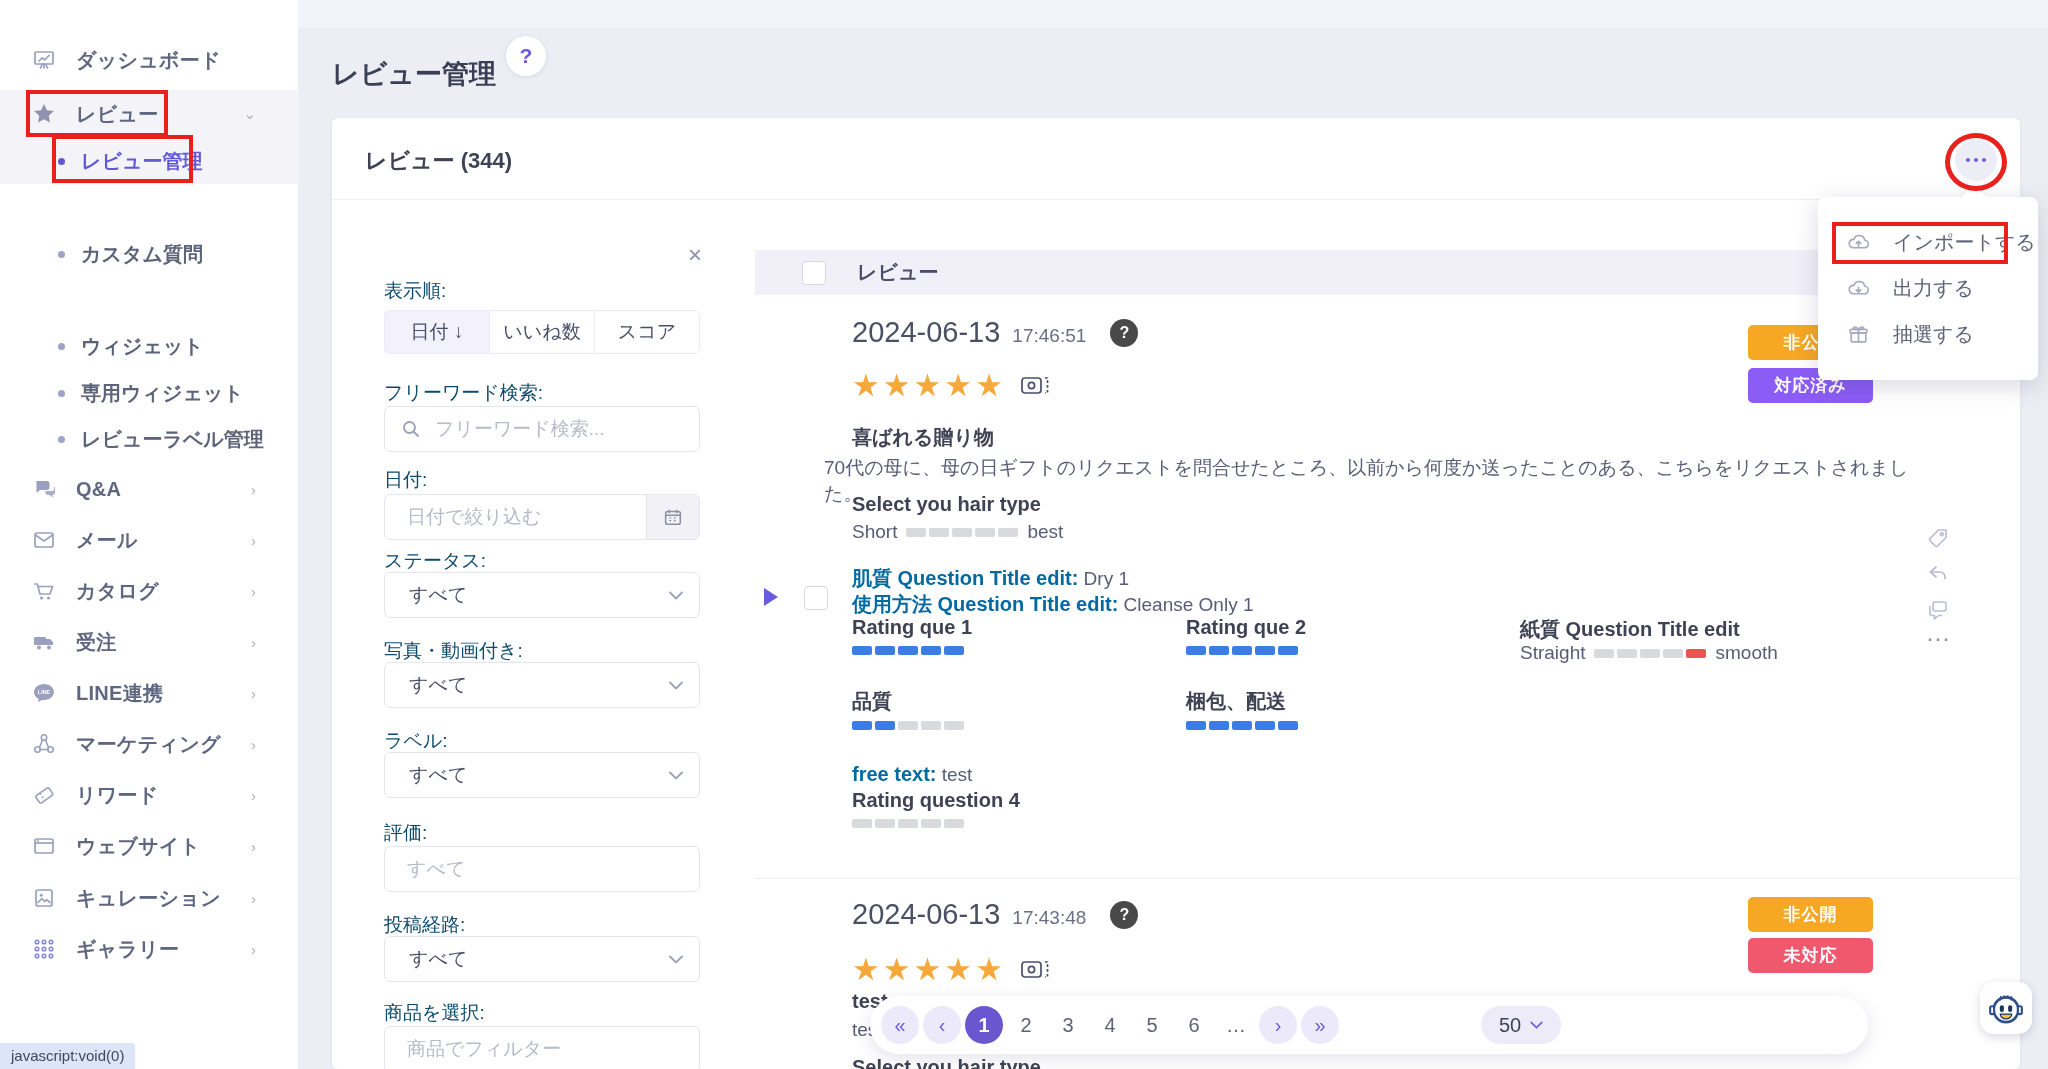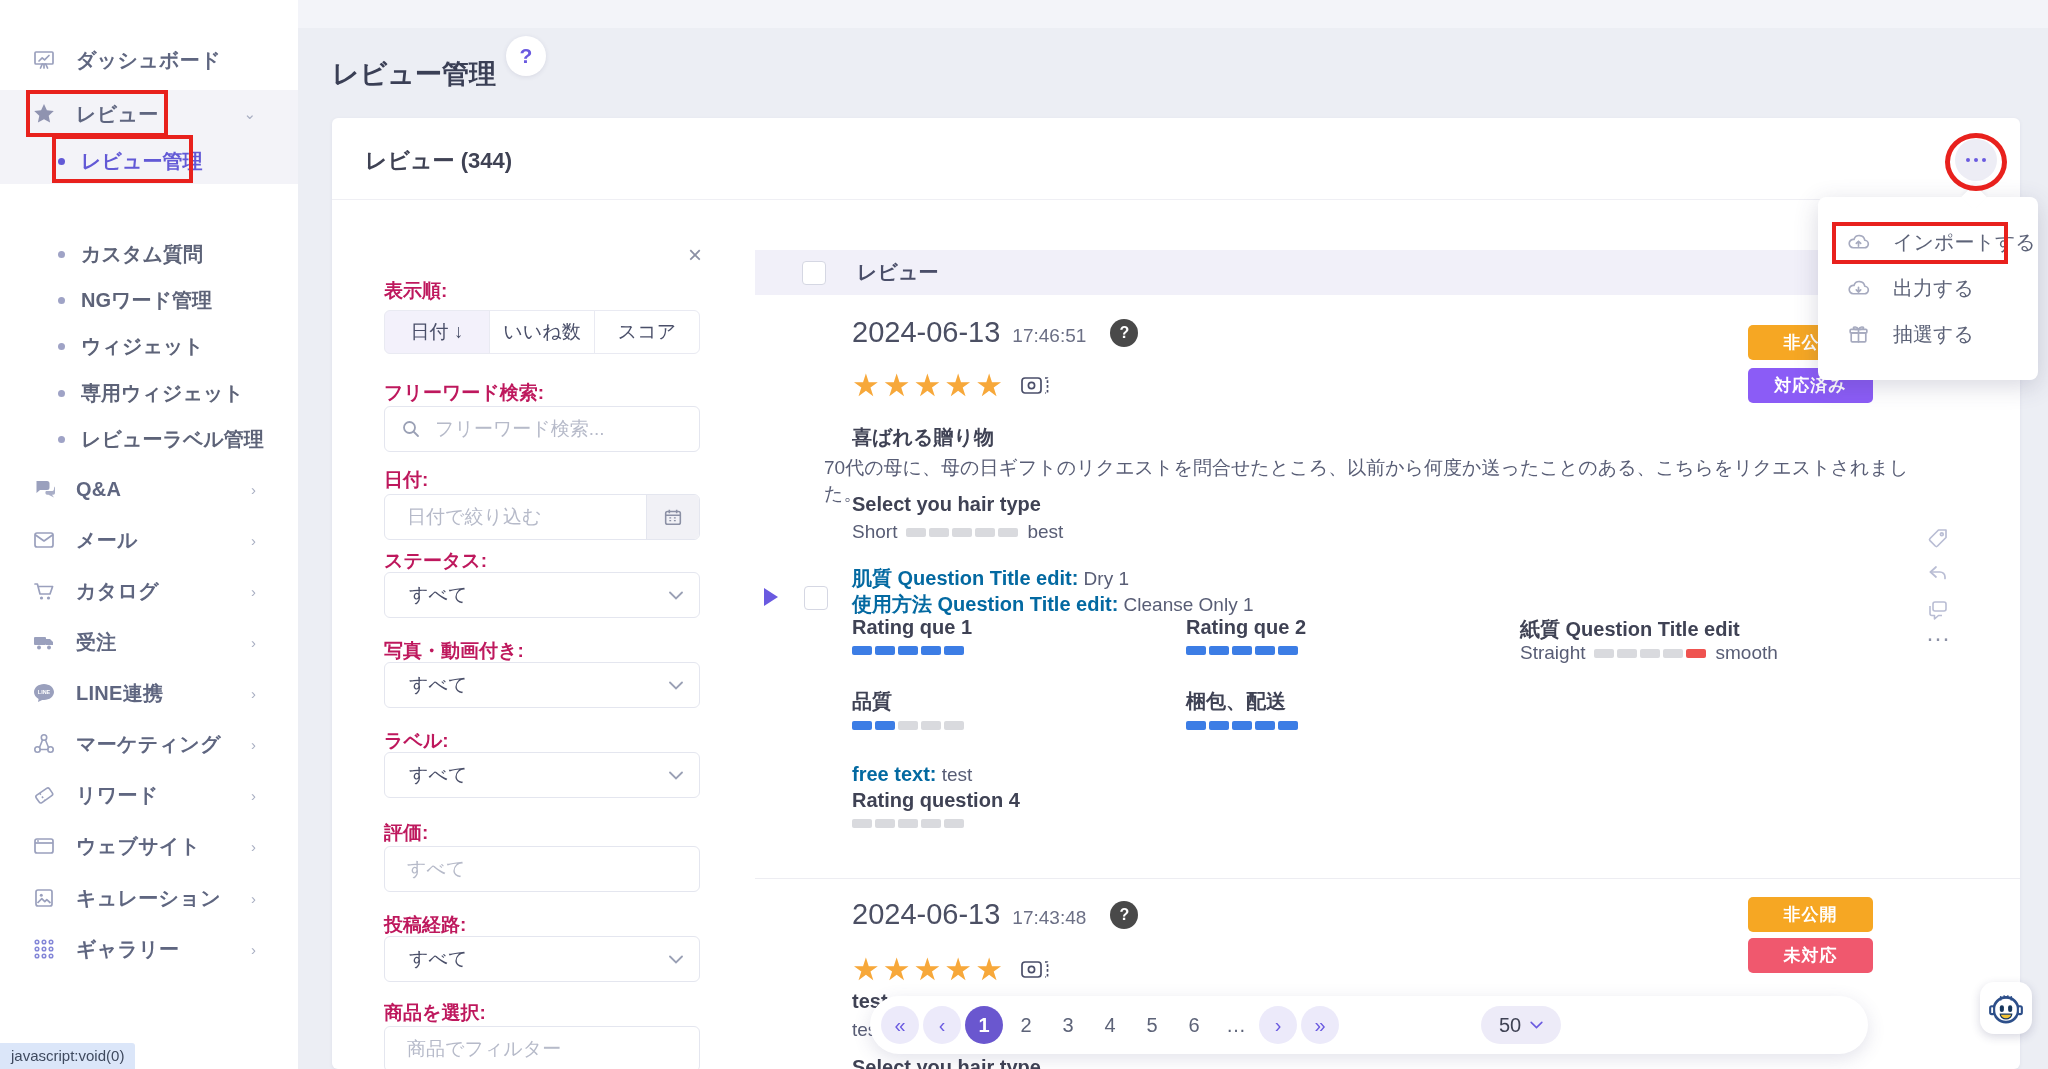--- a/index.html
+++ b/index.html
@@ -34,21 +34,21 @@
         border-radius:6px;box-shadow:0 1px 4px rgba(40,40,90,.06);overflow:hidden;}
   .card-title{position:absolute;left:33px;top:28px;font-size:22px;font-weight:600;color:#3f4254;}
   .card-divider{position:absolute;left:0;top:81px;width:100%;height:1px;background:#efeff4;}
   .more-btn{position:absolute;left:1623px;top:21px;width:42px;height:42px;border-radius:50%;
             background:#ededf5;display:flex;align-items:center;justify-content:center;gap:4px;cursor:pointer;}
   .more-btn i{width:4px;height:4px;border-radius:50%;background:#6a5ae0;}
 
   
   .flt-close{position:absolute;left:352px;top:126px;width:22px;height:22px;color:#8b90a5;
              font-size:24px;line-height:22px;text-align:center;cursor:pointer;}
-  .flt-label{position:absolute;left:52px;font-size:19px;color:#be185d;font-weight:bold;}
+  .flt-label{position:absolute;left:52px;font-size:19px;color:#0c4a6e;}
   .seg-group{position:absolute;left:52px;top:192px;width:316px;height:44px;display:flex;}
   .seg-btn{flex:1;border:1px solid #e9eaf2;background:#fff;display:flex;align-items:center;
            justify-content:center;font-size:19px;color:#4a4f69;margin-left:-1px;cursor:pointer;}
   .seg-btn:first-child{margin-left:0;border-radius:6px 0 0 6px;}
   .seg-btn:last-child{border-radius:0 6px 6px 0;}
   .seg-btn.selected{background:#f3f1fb;}
   .flt-box{position:absolute;left:52px;width:316px;height:46px;border:1px solid #e4e6ef;border-radius:6px;
            background:#fff;box-sizing:border-box;display:flex;align-items:center;font-size:19px;color:#4a4f69;}
   .flt-box input{border:none;outline:none;flex:1;font-size:19px;color:#4a4f69;background:transparent;
                  font-family:"Liberation Sans",sans-serif;min-width:0;}
@@ -147,24 +147,20 @@
     </div>
 
     <div class="nav-sub active" style="top:138px">
       <span class="bullet"></span>
       <span class="sub-label">レビュー管理</span>
     </div>
     <div class="nav-sub" style="top:231px">
       <span class="bullet"></span>
       <span class="sub-label">カスタム質問</span>
     </div>
-    <div class="nav-sub" style="top:277px">
-      <span class="bullet"></span>
-      <span class="sub-label">NGワード管理</span>
-    </div>
     <div class="nav-sub" style="top:323px">
       <span class="bullet"></span>
       <span class="sub-label">ウィジェット</span>
     </div>
     <div class="nav-sub" style="top:370px">
       <span class="bullet"></span>
       <span class="sub-label">専用ウィジェット</span>
     </div>
     <div class="nav-sub" style="top:416px">
       <span class="bullet"></span>

